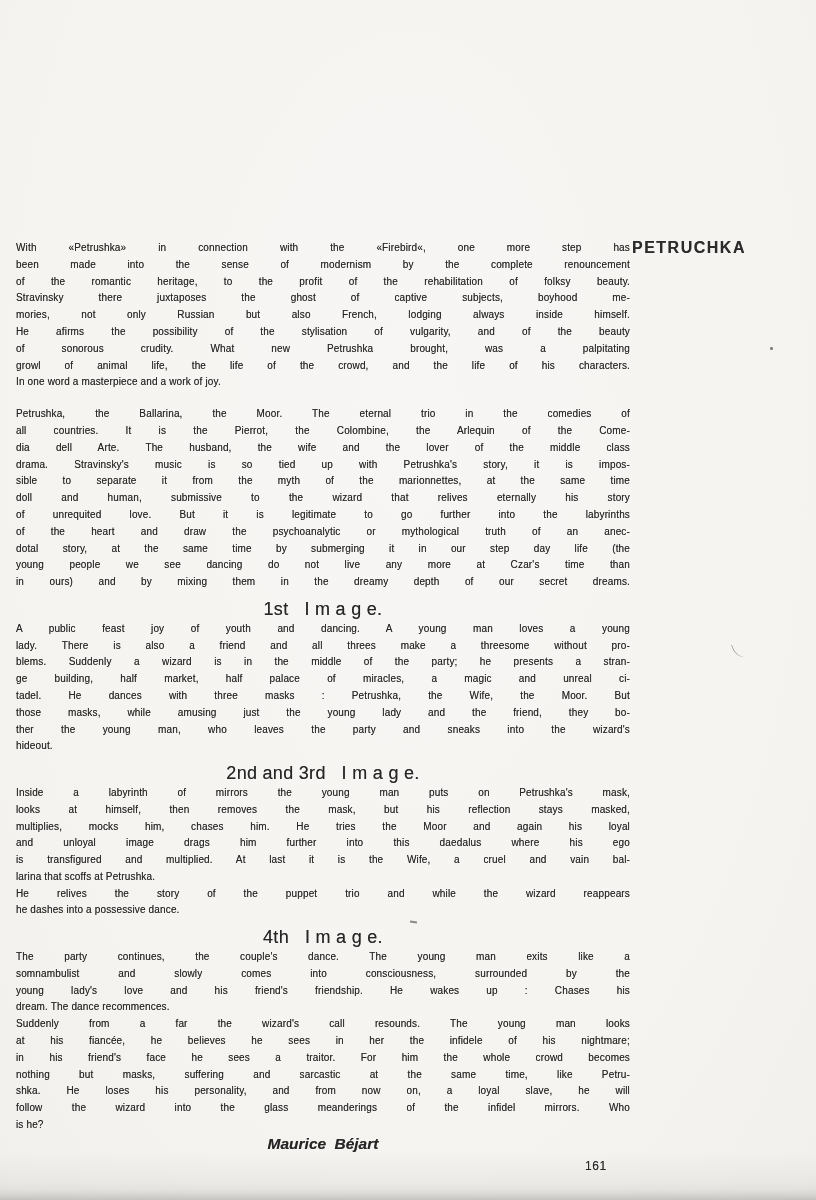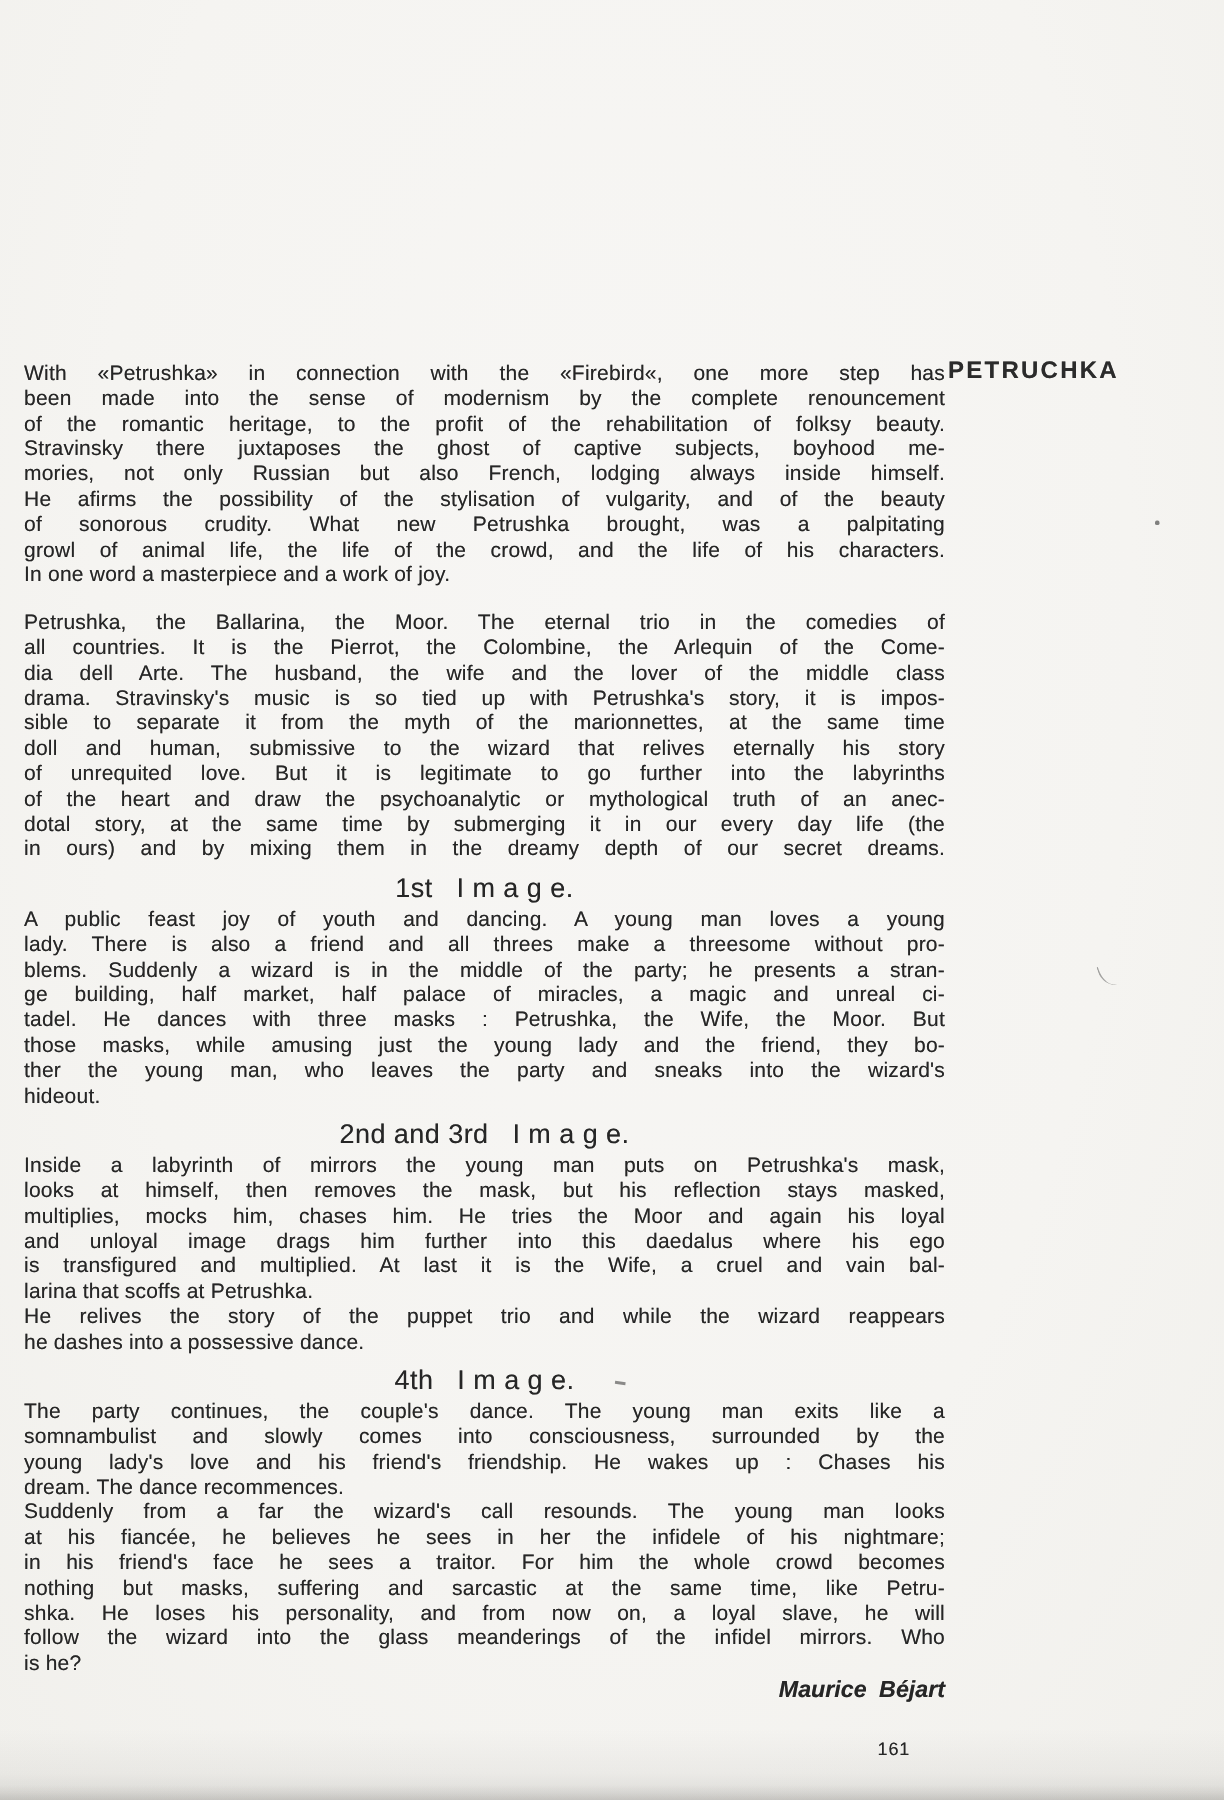--- a/index.html
+++ b/index.html
@@ -17,21 +17,21 @@
     color: #262626;
     text-shadow: 0 0 0.4px rgba(38,38,38,0.55);
   }
   .column {
     position: absolute;
     left: 16px;
     top: 240px;
     width: 614px;
   }
   .ln {
-    font-size: 14px;
+    font-size: 10px;
     line-height: 16.8px;
     letter-spacing: 0.15px;
     text-align: justify;
     text-align-last: justify;
   }
   .ln.flush { text-align-last: left; }
   .para + .para { margin-top: 15px; }
   .heading {
     margin: 10px 0 3px 0;
     font-size: 18px;
@@ -39,21 +39,21 @@
     letter-spacing: 0.3px;
     text-align: center;
     white-space: pre;
   }
   .signature {
     margin-top: 1px;
     font-size: 15.5px;
     line-height: 17px;
     font-style: italic;
     font-weight: bold;
-    text-align: right;
+    text-align: center;
     word-spacing: 4px;
   }
   .margin-note {
     position: absolute;
     left: 632px;
     top: 239px;
     font-size: 16px;
     font-weight: bold;
     letter-spacing: 1.5px;
     white-space: nowrap;
@@ -118,21 +118,22 @@
         </div>
         <div class="para sec">
           <div class="ln">Petrushka, the Ballarina, the Moor. The eternal trio in the comedies of</div>
           <div class="ln">all countries. It is the Pierrot, the Colombine, the Arlequin of the Come-</div>
           <div class="ln">dia dell Arte. The husband, the wife and the lover of the middle class</div>
           <div class="ln">drama. Stravinsky's music is so tied up with Petrushka's story, it is impos-</div>
           <div class="ln">sible to separate it from the myth of the marionnettes, at the same time</div>
           <div class="ln">doll and human, submissive to the wizard that relives eternally his story</div>
           <div class="ln">of unrequited love. But it is legitimate to go further into the labyrinths</div>
           <div class="ln">of the heart and draw the psychoanalytic or mythological truth of an anec-</div>
-          <div class="ln">dotal story, at the same time by submerging it in our every day life (the</div>
+          <div class="ln">dotal story, at the same time by submerging it in our step day life (the</div>
+          <div class="ln">young people we see dancing do not live any more at Czar's time than</div>
           <div class="ln">in ours) and by mixing them in the dreamy depth of our secret dreams.</div>
         </div>
         <div class="heading sec">1st   I m a g e.</div>
         <div class="para sec">
           <div class="ln">A public feast joy of youth and dancing. A young man loves a young</div>
           <div class="ln">lady. There is also a friend and all threes make a threesome without pro-</div>
           <div class="ln">blems. Suddenly a wizard is in the middle of the party; he presents a stran-</div>
           <div class="ln">ge building, half market, half palace of miracles, a magic and unreal ci-</div>
           <div class="ln">tadel. He dances with three masks : Petrushka, the Wife, the Moor. But</div>
           <div class="ln">those masks, while amusing just the young lady and the friend, they bo-</div>

